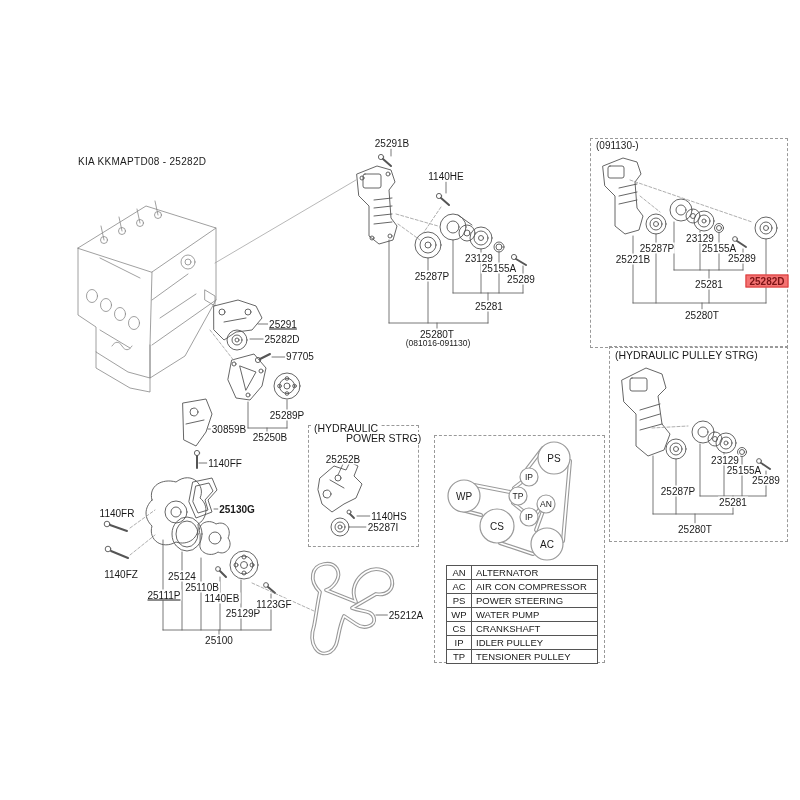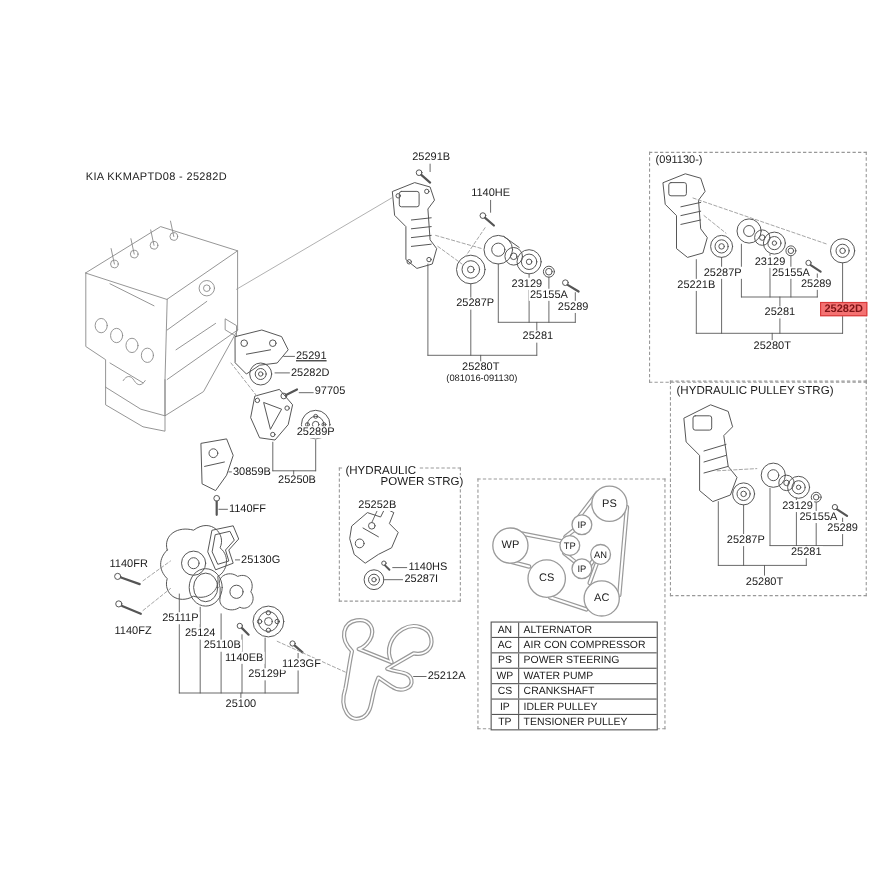--- a/index.html
+++ b/index.html
@@ -404,28 +404,28 @@
   <div class="dashedbox" style="left:590px;top:138px;width:196px;height:208px;"></div>
   <div class="dashedbox" style="left:609px;top:346px;width:177px;height:194px;"></div>
   <div class="dashedbox" style="left:308px;top:425px;width:109px;height:120px;"></div>
   <div class="dashedbox" style="left:434px;top:435px;width:169px;height:226px;"></div>
 
   <div id="maintitle">KIA KKMAPTD08 - 25282D</div>
 
   <div class="lbl" style="left:283px;top:324px;text-decoration:underline;">25291</div>
   <div class="lbl" style="left:282px;top:339px;">25282D</div>
   <div class="lbl" style="left:300px;top:356px;">97705</div>
-  <div class="lbl" style="left:287px;top:393px;">25289P</div>
+  <div class="lbl" style="left:287px;top:415px;">25289P</div>
   <div class="lbl" style="left:229px;top:429px;">30859B</div>
   <div class="lbl" style="left:270px;top:437px;">25250B</div>
   <div class="lbl" style="left:225px;top:463px;">1140FF</div>
-  <div class="lbl" style="left:237px;top:509px;">25130G</div>
+  <div class="lbl" style="left:237px;top:509px;font-weight:bold;">25130G</div>
   <div class="lbl" style="left:117px;top:513px;">1140FR</div>
   <div class="lbl" style="left:121px;top:574px;">1140FZ</div>
-  <div class="lbl" style="left:164px;top:562px;">25111P</div>
+  <div class="lbl" style="left:164px;top:595px;text-decoration:underline;">25111P</div>
   <div class="lbl" style="left:182px;top:576px;">25124</div>
   <div class="lbl" style="left:202px;top:587px;">25110B</div>
   <div class="lbl" style="left:222px;top:598px;">1140EB</div>
   <div class="lbl" style="left:243px;top:613px;">25129P</div>
   <div class="lbl" style="left:274px;top:604px;">1123GF</div>
   <div class="lbl" style="left:219px;top:640px;">25100</div>
 
   <div class="lbl" style="left:392px;top:143px;">25291B</div>
   <div class="lbl" style="left:446px;top:176px;">1140HE</div>
   <div class="lbl" style="left:432px;top:276px;">25287P</div>

